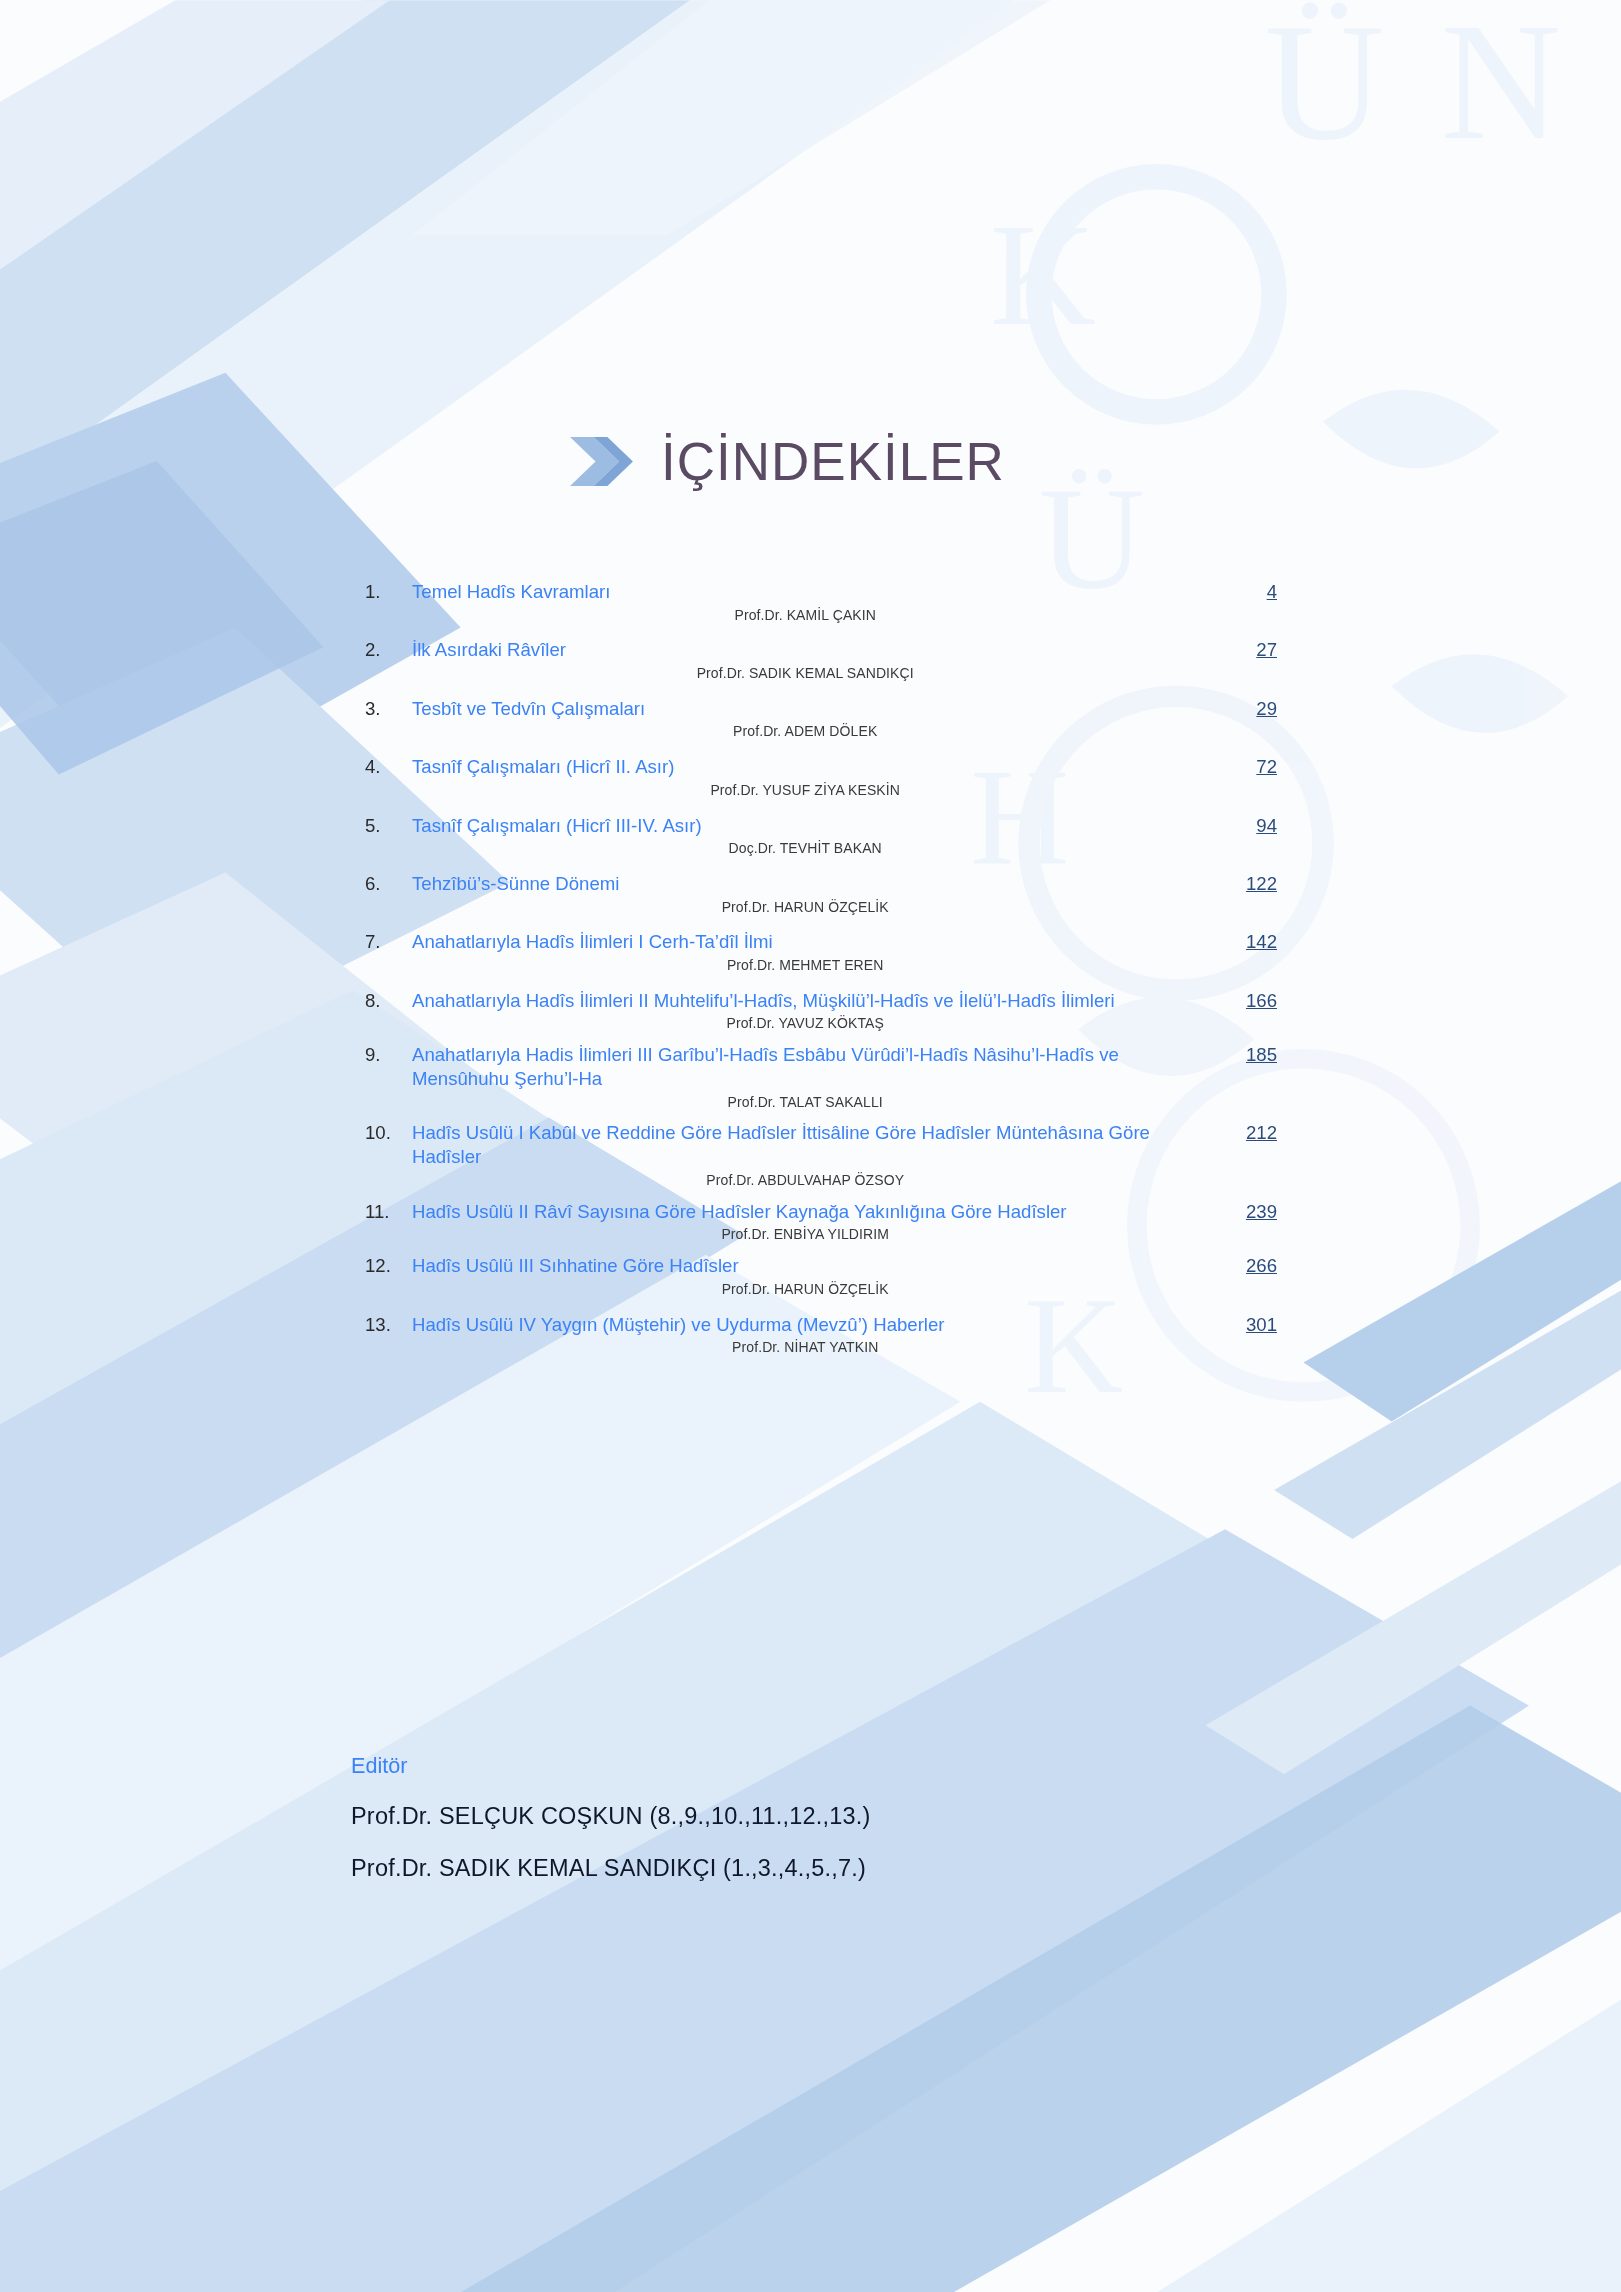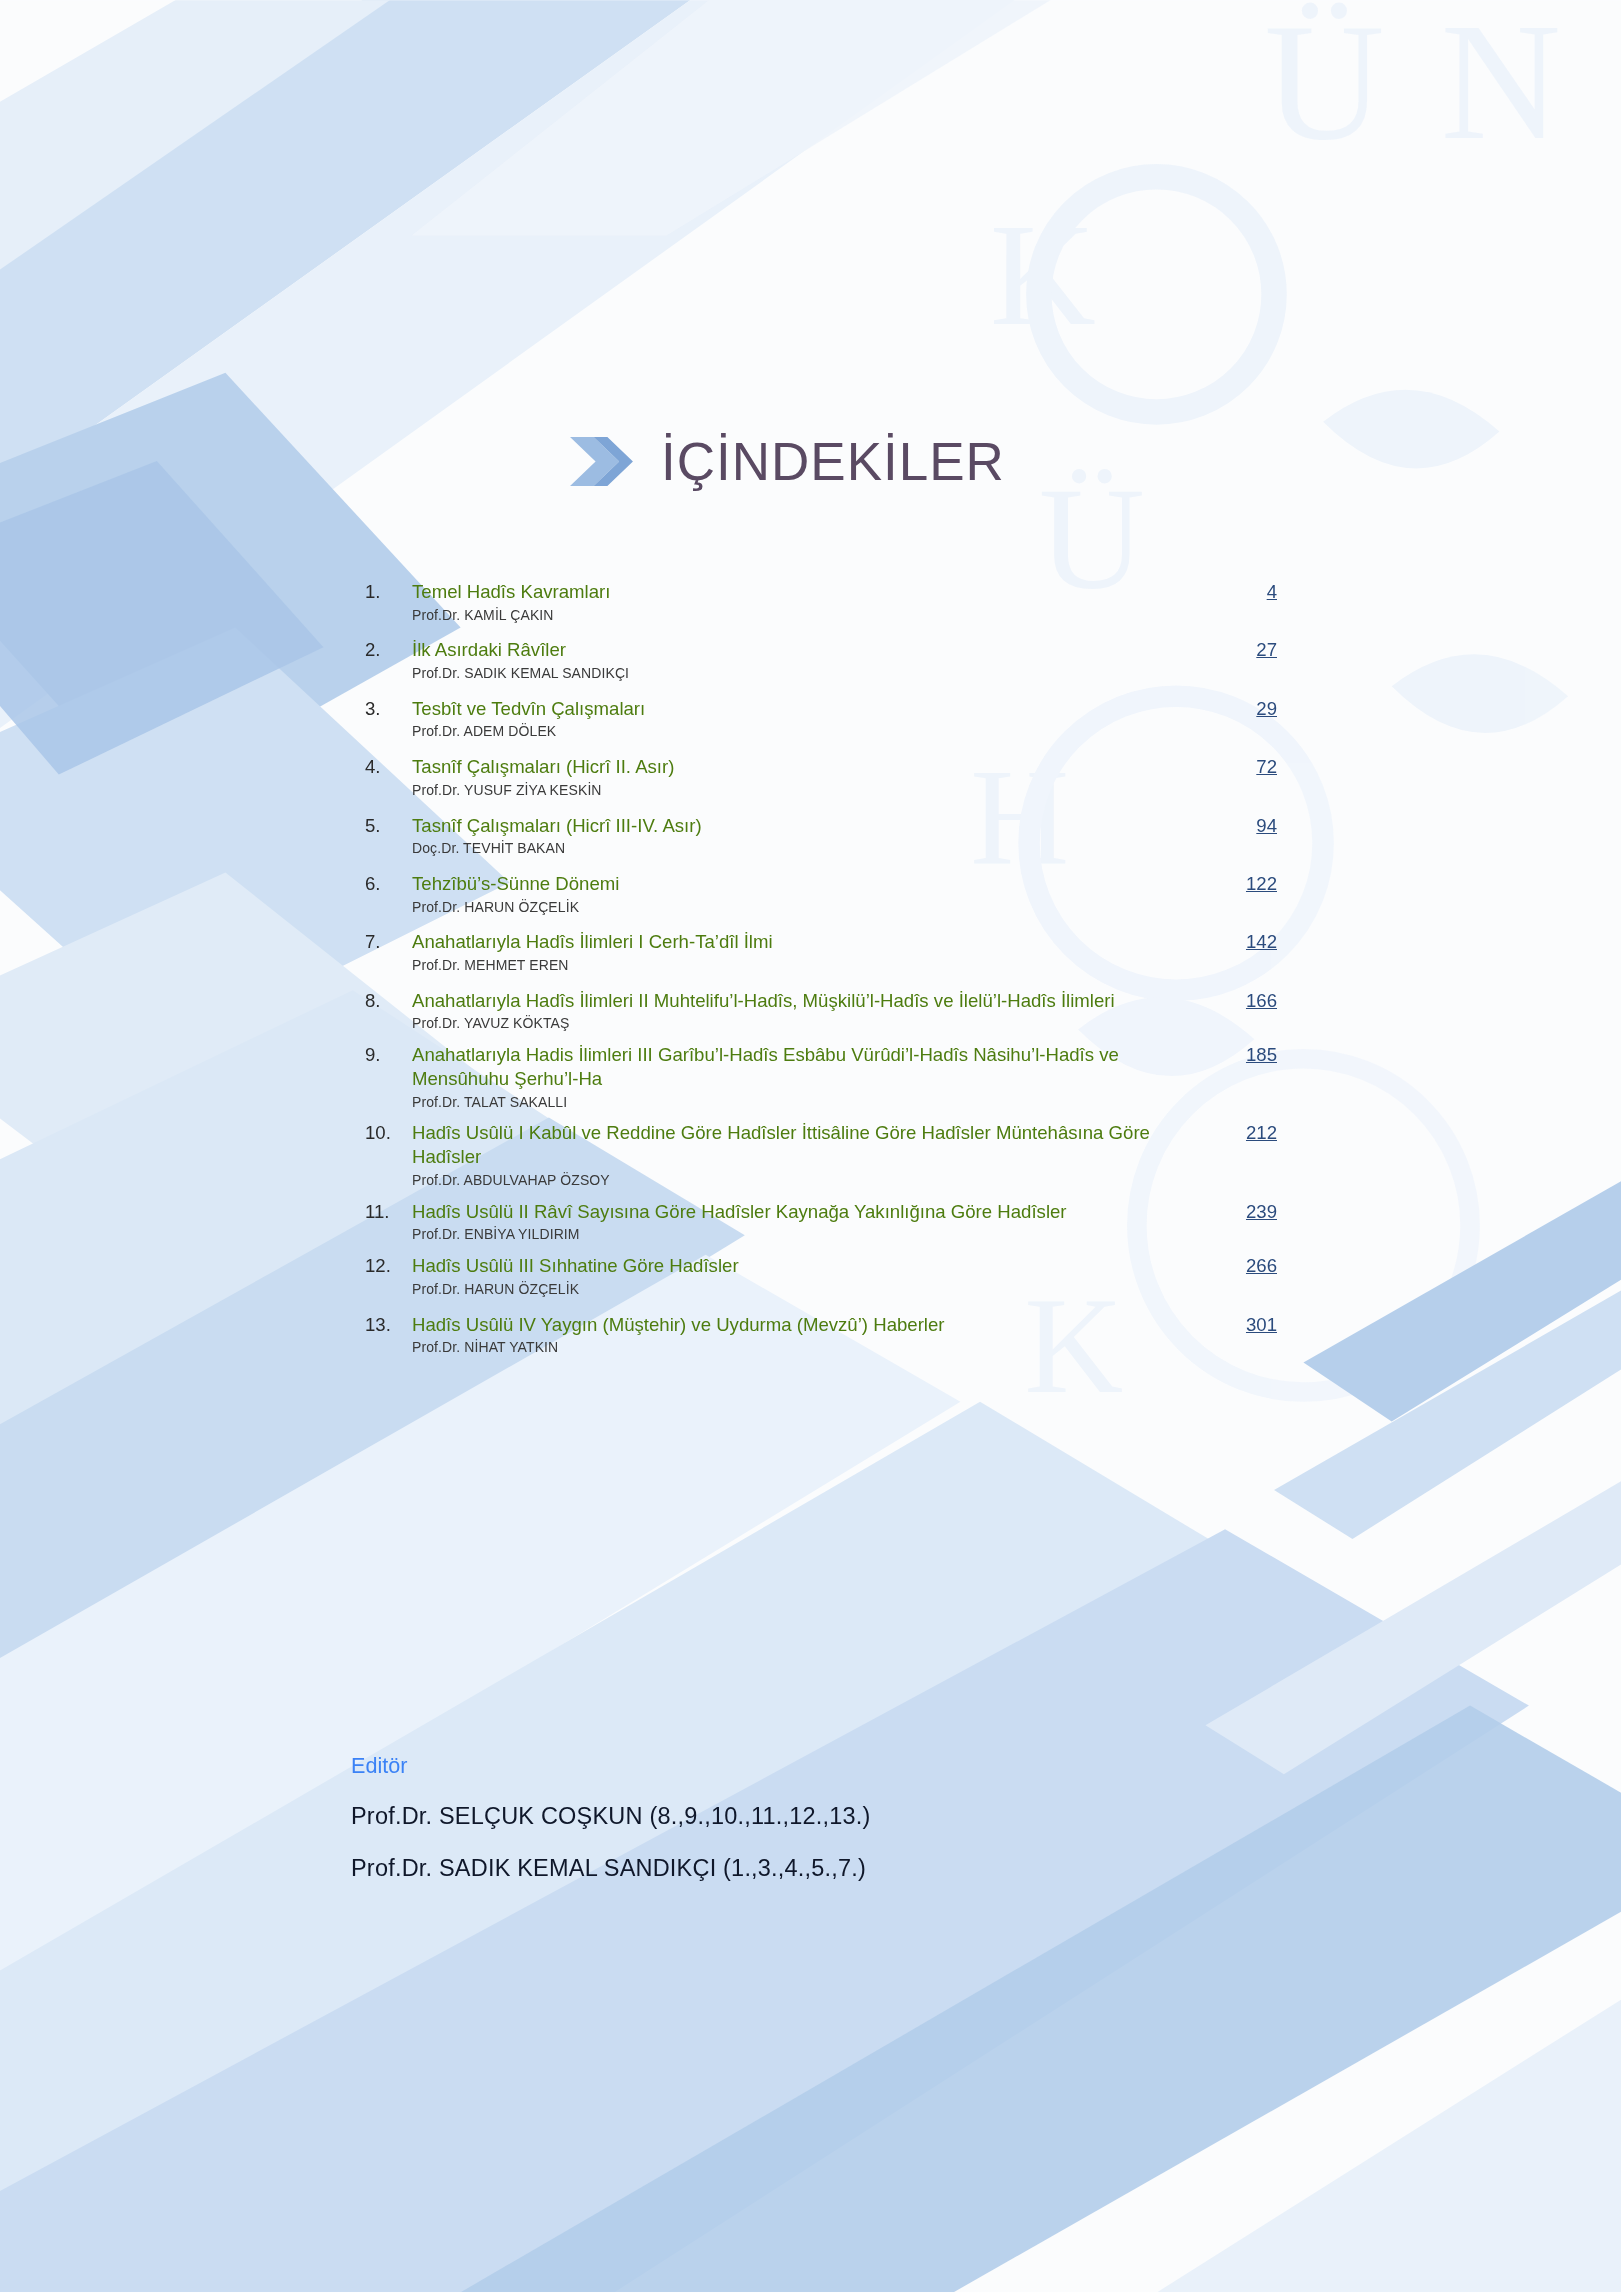--- a/index.html
+++ b/index.html
@@ -76,28 +76,29 @@
     color: #2a2a2a;
     text-align: left;
     padding-top: 1px;
   }
   .toc-mid {
     flex: 1 1 auto;
     padding-right: 19.6px;
   }
   .toc-title {
     font-size: 18.6px;
-    color: #4d7c0f;
+    color: #3b82f6;
     line-height: 1.28;
   }
   .toc-author {
     font-size: 14px;
     color: #3a3a3a;
     margin-top: 2.9px;
     letter-spacing: 0.1px;
+    text-align: center;
   }
   .toc-page {
     flex: 0 0 59px;
     width: 59px;
     text-align: right;
     font-size: 18.6px;
     color: #2b4b7d;
     text-decoration: underline;
     padding-top: 1px;
   }

